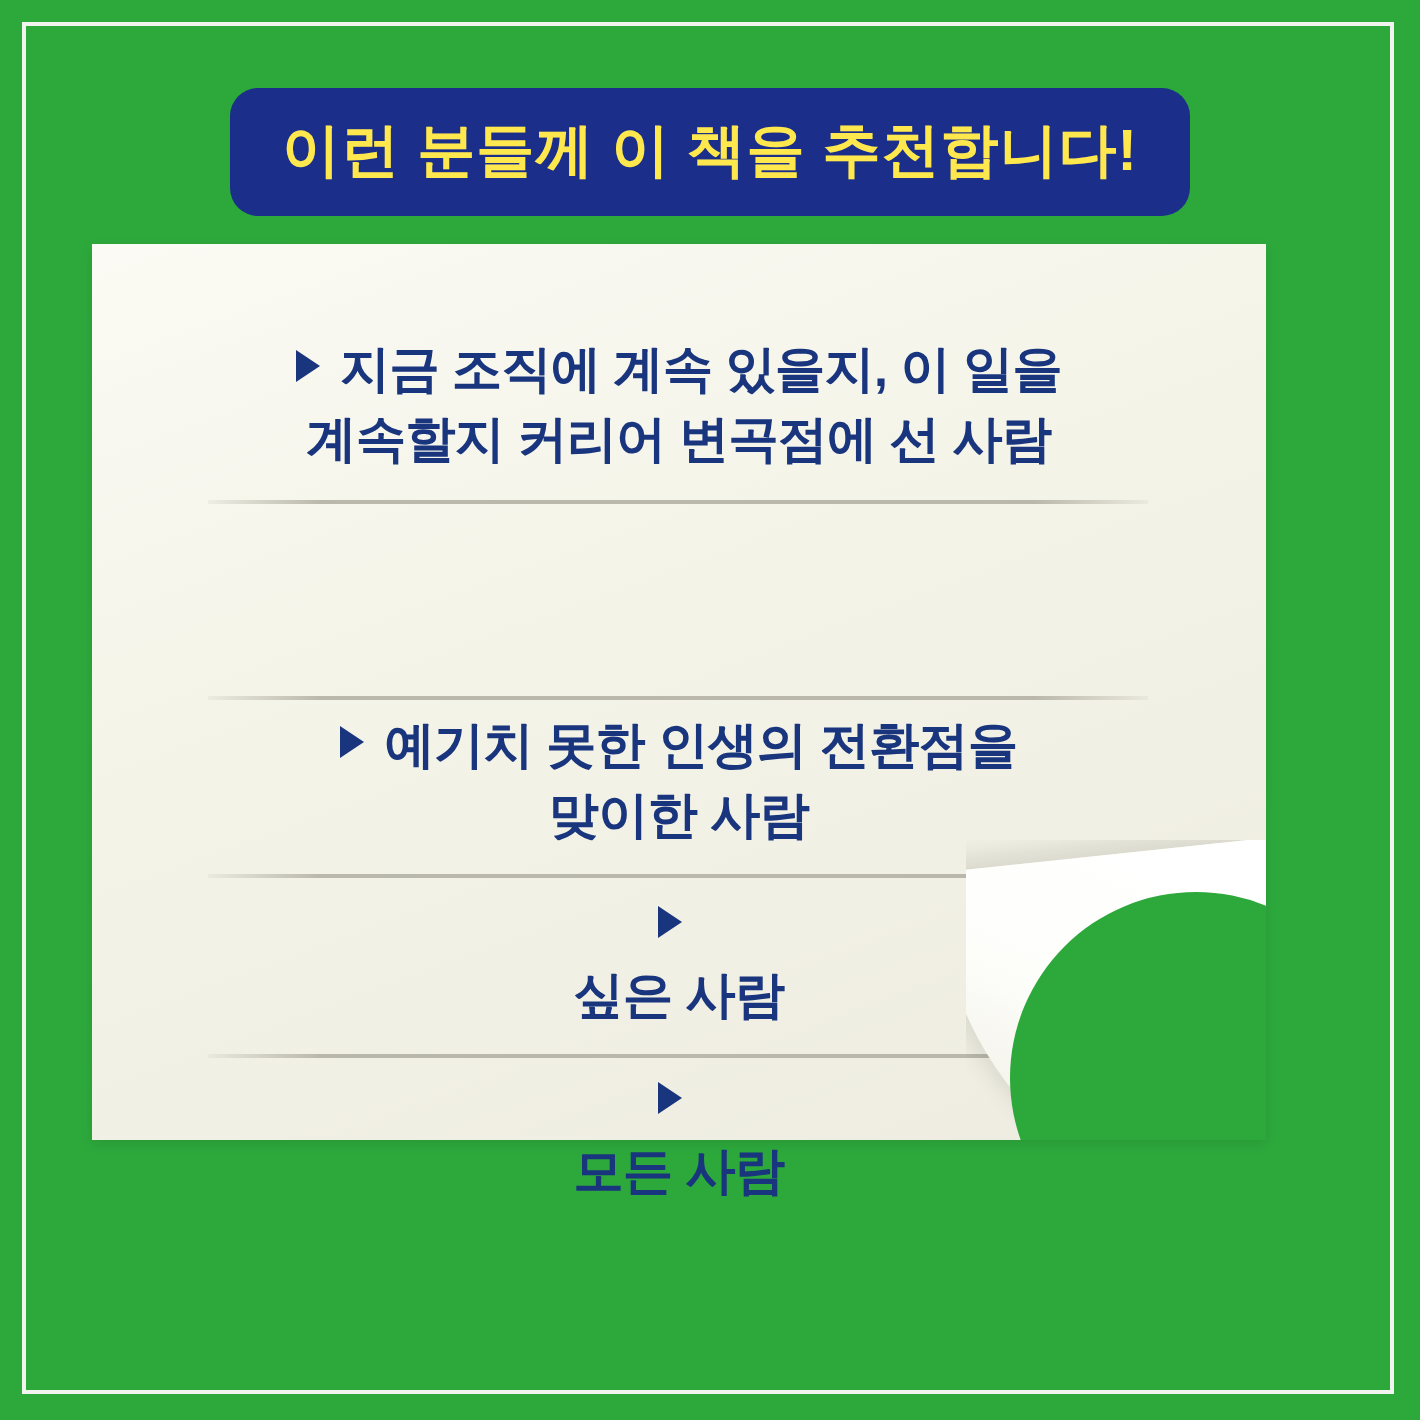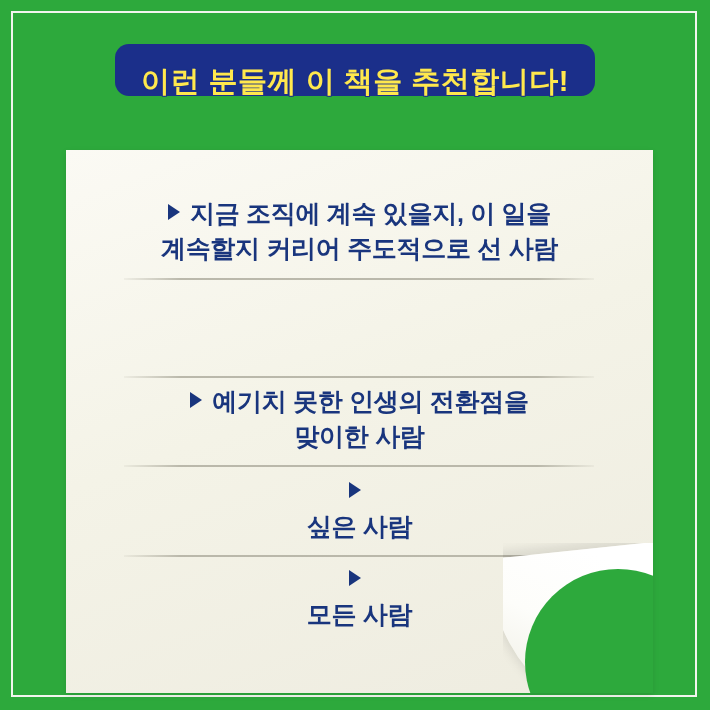--- a/index.html
+++ b/index.html
@@ -32,51 +32,50 @@
     box-sizing: border-box;
     pointer-events: none;
   }
 
   
   #title-badge {
     position: absolute;
     left: 115px;
     top: 44px;
     width: 480px;
-    height: 52px;
+    height: 64px;
     background: #1b2f8a;
     border-radius: 14px;
     display: flex;
-    align-items: flex-end;
+    align-items: center;
     justify-content: center;
     box-sizing: border-box;
   }
   #title-badge-text {
     color: #ffe84d;
     font-size: 29px;
     font-weight: bold;
     letter-spacing: 0.5px;
     line-height: 1;
     white-space: nowrap;
     text-shadow:
       -1px -1px 0 #1b2f8a, 1px -1px 0 #1b2f8a,
       -1px  1px 0 #1b2f8a, 1px  1px 0 #1b2f8a;
   }
 
   
   #paper-panel {
     position: absolute;
-    left: 66px;
+    left: 46px;
     top: 122px;
     width: 587px;
-    height: 543px;
+    height: 448px;
     background: #f4f3e8;
     background-image: linear-gradient(160deg, #fbfaf4 0%, #f4f3e7 45%, #eeece0 100%);
     box-shadow: 0 2px 6px rgba(0,0,0,0.10);
-    margin-top: 28px;
   }
 
   #list {
     position: absolute;
     left: 0;
     top: 0;
     width: 587px;
     height: 543px;
     box-sizing: border-box;
     padding: 0;
@@ -161,21 +160,21 @@
   <div id="title-badge">
     <span id="title-badge-text">이런 분들께 이 책을 추천합니다!</span>
   </div>
 
   <div id="paper-panel">
 
     <div id="list">
 
       <div class="list-item" style="top:46px">
         <span class="item-line"><span class="bullet-icon"></span><span>지금 조직에 계속 있을지, 이 일을</span></span>
-        <span class="item-line">계속할지 커리어 주도적으로 선 사람</span>
+        <span class="item-line">계속할지 커리어 변곡점에 선 사람</span>
       </div>
 
       <div class="divider" style="top:128px"></div>
 
       <div class="list-item" style="top:144px">
       </div>
 
       <div class="divider" style="top:226px"></div>
 
       <div class="list-item" style="top:234px">

